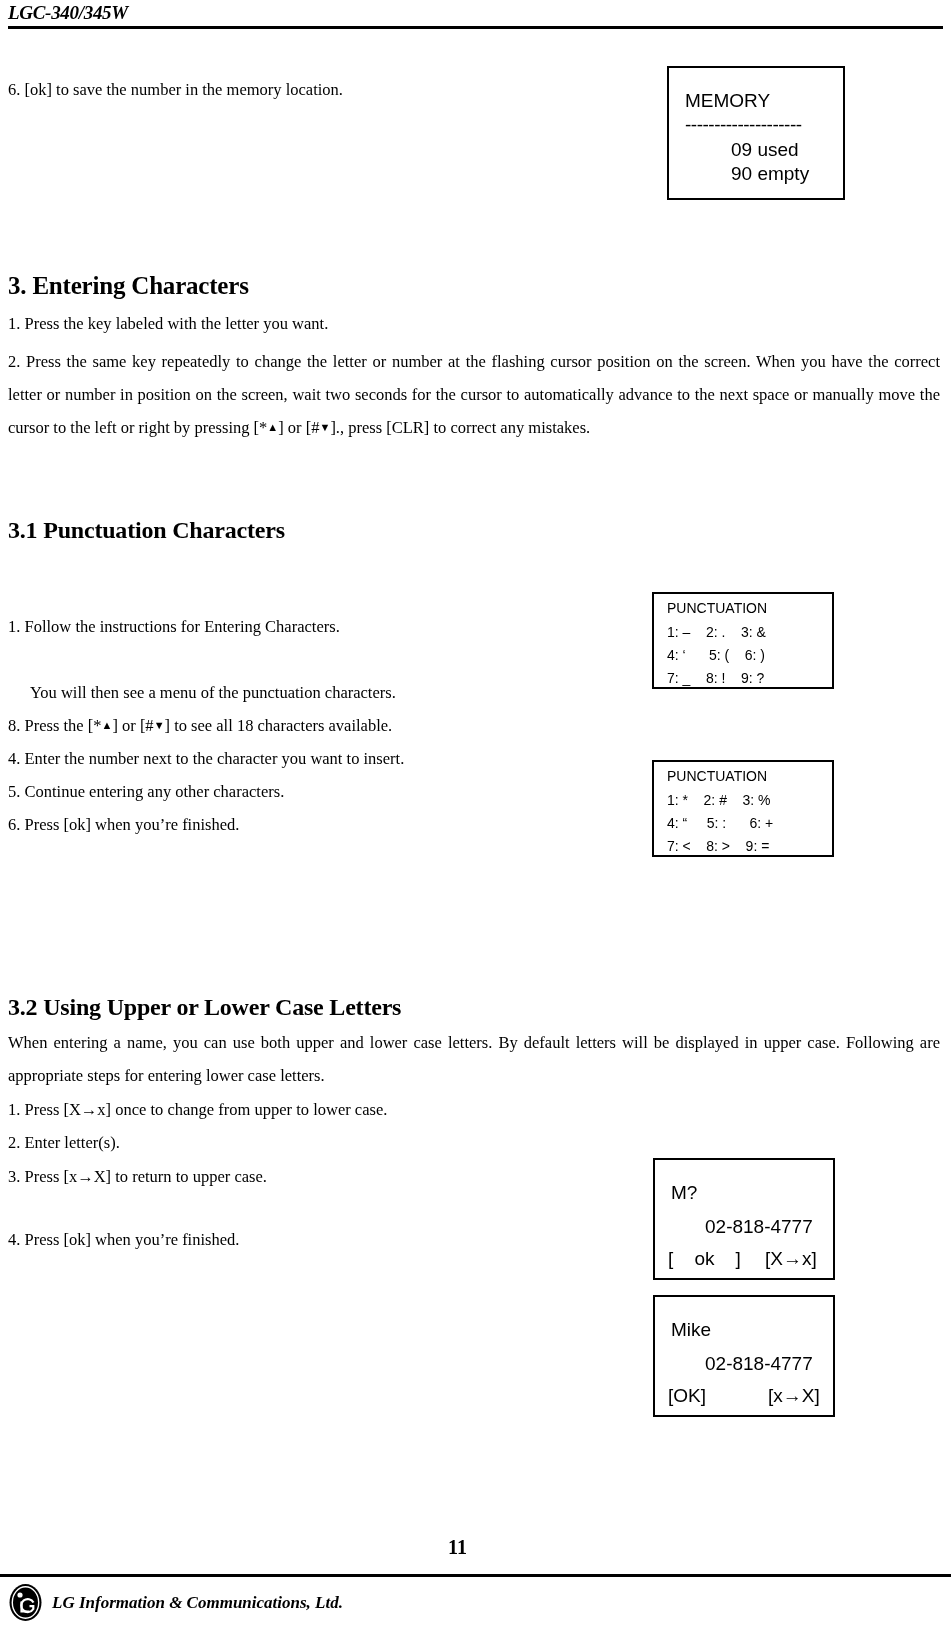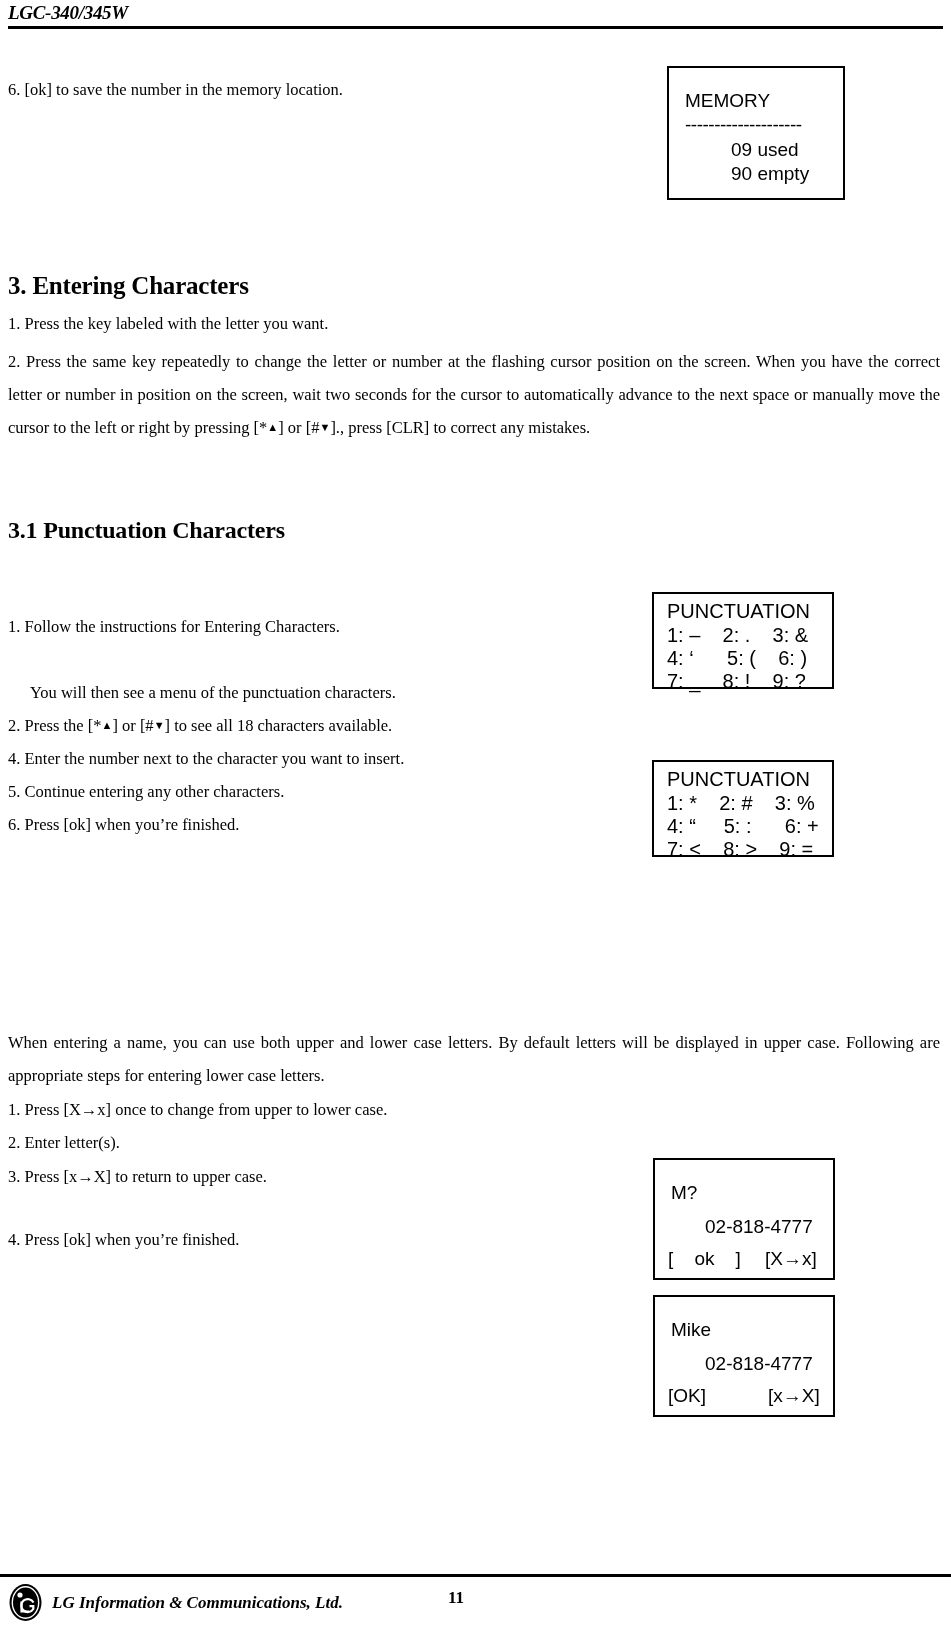--- a/index.html
+++ b/index.html
@@ -66,24 +66,24 @@
     top: 1593px;
     font-family: "Liberation Serif", serif;
     font-style: italic;
     font-weight: bold;
     font-size: 17px;
     text-align: center;
   }
   .ftr-page {
     position: absolute;
     left: 448px;
-    top: 1588px;
-    font-family: "Liberation Serif", serif;
-    font-weight: bold;
-    font-size: 17px;
+    top: 1536px;
+    font-family: "Liberation Serif", serif;
+    font-weight: bold;
+    font-size: 20px;
   }
   .h2 {
     position: absolute;
     font-family: "Liberation Serif", serif;
     font-weight: bold;
     font-size: 25px;
     letter-spacing: -0.2px;
   }
   .h3 {
     position: absolute;
@@ -127,21 +127,21 @@
     background: #fff;
     box-sizing: border-box;
     font-family: "Liberation Sans", sans-serif;
     color: #000;
   }
   .lcd .line {
     position: absolute;
     white-space: pre;
   }
   .lcd-mem { font-size: 19px; }
-  .lcd-pun { font-size: 20px; }
+  .lcd-pun { font-size: 14px; }
   .lcd-nm  { font-size: 19px; }
 </style>
 </head>
 <body>
 
 <div class="page">
 
   <div class="hdr">LGC-340/345W</div>
   <div class="hdr-rule"></div>
 
@@ -164,41 +164,42 @@
 
   <div class="h3" style="left:8px; top:517px;">3.1 Punctuation Characters</div>
 
 
   <div class="step" style="left:8px; top:617px;">1. Follow the instructions for Entering Characters.</div>
 
 
   <div class="step" style="left:30px; top:683px;">You will then see a menu of the punctuation characters.</div>
 
   <div class="step" style="left:8px; top:716px;">
-    <span>2. Press the [*</span><span class="arrow-up">▲</span><span>] or [#</span><span class="arrow-dn">▼</span><span>] to see all 18 characters available.</span>
+    <span>8. Press the [*</span><span class="arrow-up">▲</span><span>] or [#</span><span class="arrow-dn">▼</span><span>] to see all 18 characters available.</span>
   </div>
 
   <div class="step" style="left:8px; top:749px;">4. Enter the number next to the character you want to insert.</div>
   <div class="step" style="left:8px; top:782px;">5. Continue entering any other characters.</div>
   <div class="step" style="left:8px; top:815px;">6. Press [ok] when you’re finished.</div>
 
   <div class="lcd lcd-pun" style="left:652px; top:592px; width:182px; height:97px;">
     <div class="line" style="left:13px; top:6px;">PUNCTUATION</div>
     <div class="line" style="left:13px; top:30px;">1: –    2: .    3: &amp;</div>
     <div class="line" style="left:13px; top:53px;">4: ‘      5: (    6: )</div>
     <div class="line" style="left:13px; top:76px;">7: _    8: !    9: ?</div>
   </div>
 
   <div class="lcd lcd-pun" style="left:652px; top:760px; width:182px; height:97px;">
     <div class="line" style="left:13px; top:6px;">PUNCTUATION</div>
     <div class="line" style="left:13px; top:30px;">1: *    2: #    3: %</div>
     <div class="line" style="left:13px; top:53px;">4: “     5: :      6: +</div>
     <div class="line" style="left:13px; top:76px;">7: &lt;    8: &gt;    9: =</div>
   </div>
 
+  <div class="h3" style="left:8px; top:994px;">3.2 Using Upper or Lower Case Letters</div>
 
   <div class="para" style="left:8px; top:1026px; width:932px;">When entering a name, you can use both upper and lower case letters. By default letters will be displayed in upper case. Following are appropriate steps for entering lower case letters.</div>
 
   <div class="step" style="left:8px; top:1100px;">1. Press [X→x] once to change from upper to lower case.</div>
   <div class="step" style="left:8px; top:1133px;">2. Enter letter(s).</div>
   <div class="step" style="left:8px; top:1167px;">3. Press [x→X] to return to upper case.</div>
   <div class="step" style="left:8px; top:1230px;">4. Press [ok] when you’re finished.</div>
 
   <div class="lcd lcd-nm" style="left:653px; top:1158px; width:182px; height:122px;">
     <div class="line" style="left:16px; top:22px;">M?</div>

